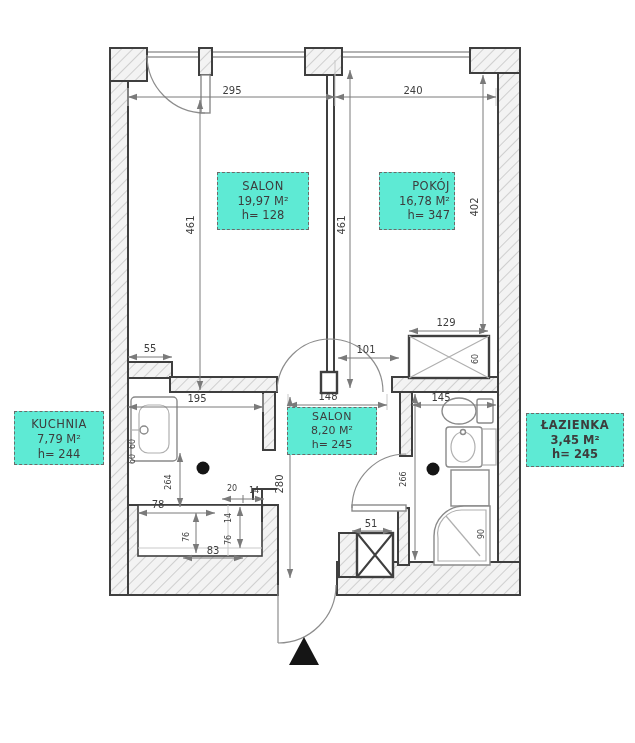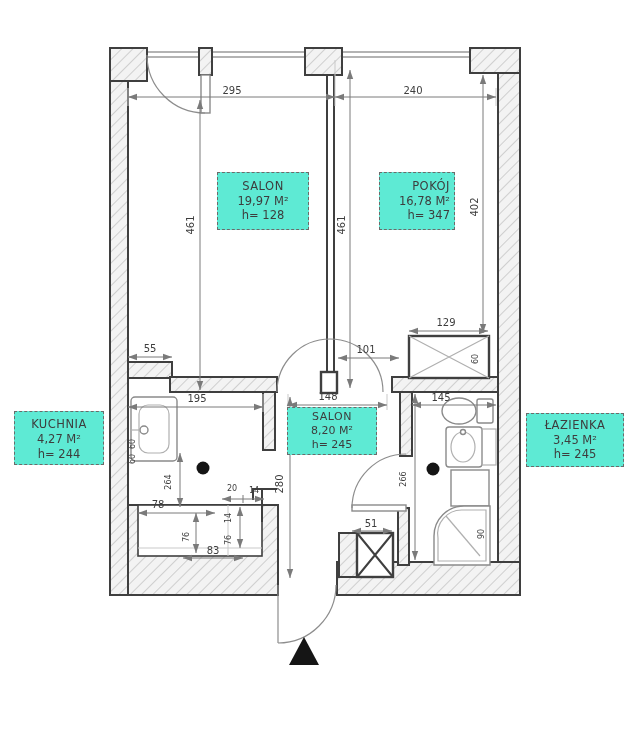--- a/index.html
+++ b/index.html
@@ -200,22 +200,22 @@
     <span>16,78 M²</span>
     <span>h= 347</span>
   </div>
   <div class="room-label" style="left:287px;top:407px;width:90px;height:48px;font-size:11px;">
     <span class="nm">SALON</span>
     <span>8,20 M²</span>
     <span>h= 245</span>
   </div>
   <div class="room-label" style="left:14px;top:411px;width:90px;height:54px;justify-content:flex-end;">
     <span class="nm">KUCHNIA</span>
-    <span>4,27 M²</span>
+    <span>7,79 M²</span>
     <span>h= 244</span>
   </div>
-  <div class="room-label" style="left:526px;top:413px;width:98px;height:54px;">
+  <div class="room-label" style="left:526px;top:413px;width:98px;height:54px;font-weight:bold;">
     <span class="nm">ŁAZIENKA</span>
     <span>3,45 M²</span>
     <span>h= 245</span>
   </div>
 
 </div>
 
 </body></html>

